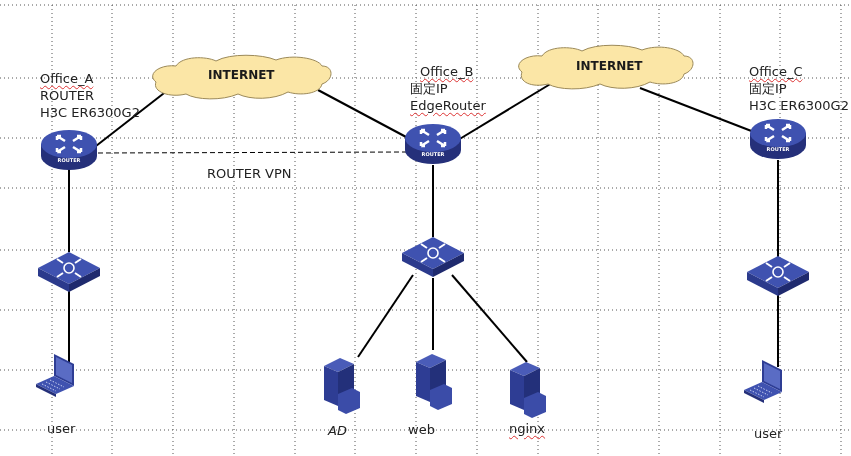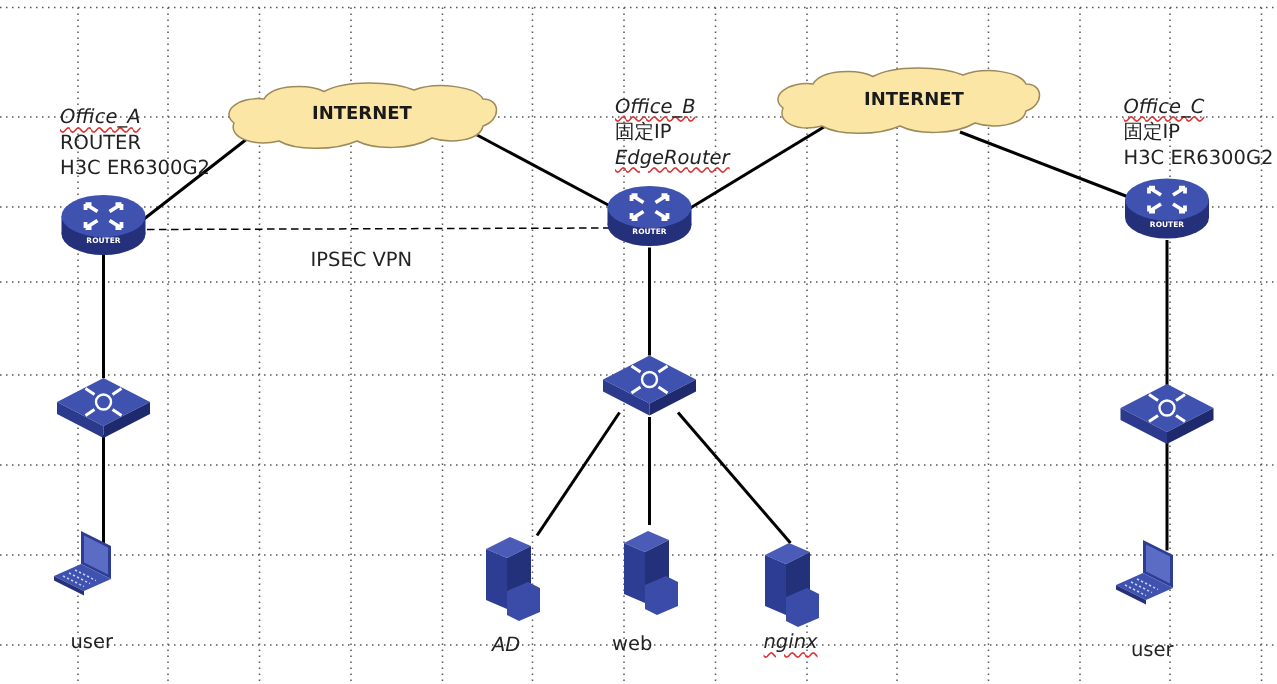--- a/index.html
+++ b/index.html
@@ -1,19 +1,19 @@
 <!DOCTYPE html>
 <html><head>
 <meta charset="utf-8">
 <style>
   html, body { margin:0; padding:0; background:#ffffff; }
   body { width:851px; height:456px; position:relative; overflow:hidden; font-family:"DejaVu Sans", sans-serif; }
   #canvas { position:absolute; left:0; top:0; }
   .lbl { position:absolute; font-family:"DejaVu Sans", sans-serif; font-size:13px; color:#222; line-height:15px; white-space:nowrap; }
-  .squig { text-decoration: underline wavy #d33; text-decoration-thickness:1px; text-underline-offset:2px;font-style:italic; }
+  .squig { text-decoration: underline wavy #d33; text-decoration-thickness:1px; text-underline-offset:2px; }
   .cloudtxt { position:absolute; font-family:"DejaVu Sans", sans-serif; font-weight:bold; font-size:12px; color:#1a1a1a; }
 </style>
 </head>
 <body>
 
 <svg id="canvas" width="851" height="456" viewBox="0 0 851 456">
   <defs>
     <pattern id="hdots" width="4" height="4" patternUnits="userSpaceOnUse">
         <rect width="1" height="1" fill="#444"></rect>
       </pattern>
@@ -112,29 +112,29 @@
 
 <div class="cloudtxt" style="left:208px; top:68px;">INTERNET</div>
 <div class="cloudtxt" style="left:576px; top:59px;">INTERNET</div>
 
 <div>
   <div class="lbl squig" style="left:40px; top:71px;">Office_A</div>
   <div class="lbl" style="left:40px; top:88px;">ROUTER</div>
   <div class="lbl" style="left:40px; top:105px;">H3C ER6300G2</div>
 </div>
 <div>
-  <div class="lbl squig" style="left:410px; top:64px;">Office_B</div>
+  <div class="lbl squig" style="left:420px; top:64px;">Office_B</div>
   <div class="lbl" style="left:410px; top:81px;">固定IP</div>
   <div class="lbl squig" style="left:410px; top:98px;">EdgeRouter</div>
 </div>
 <div>
   <div class="lbl squig" style="left:749px; top:64px;text-align:right;">Office_C</div>
   <div class="lbl" style="left:749px; top:81px;">固定IP</div>
   <div class="lbl" style="left:749px; top:98px;">H3C ER6300G2</div>
 </div>
 
-<div class="lbl" style="left:207px; top:166px;">IPSEC VPN</div>
+<div class="lbl" style="left:207px; top:166px;">ROUTER VPN</div>
 
 <div class="lbl" style="left:47px; top:421px;">user</div>
 <div class="lbl" style="left:754px; top:426px;">user</div>
 <div class="lbl" style="left:328px; top:423px;font-style:italic;">AD</div>
 <div class="lbl" style="left:408px; top:422px;">web</div>
 <div class="lbl squig" style="left:509px; top:421px;">nginx</div>
 
 </body></html>

